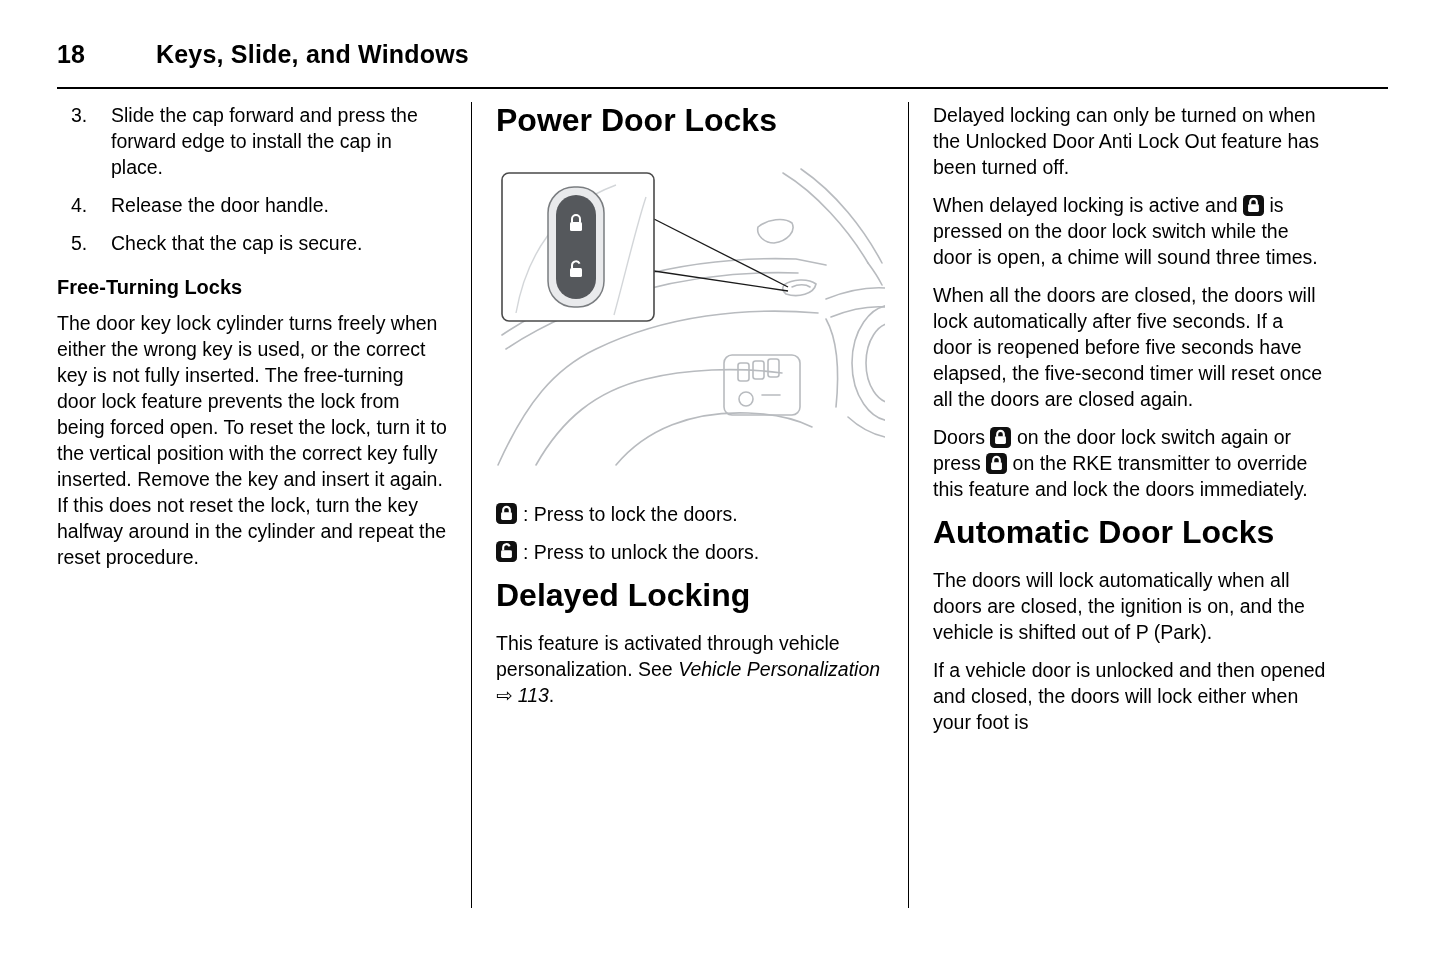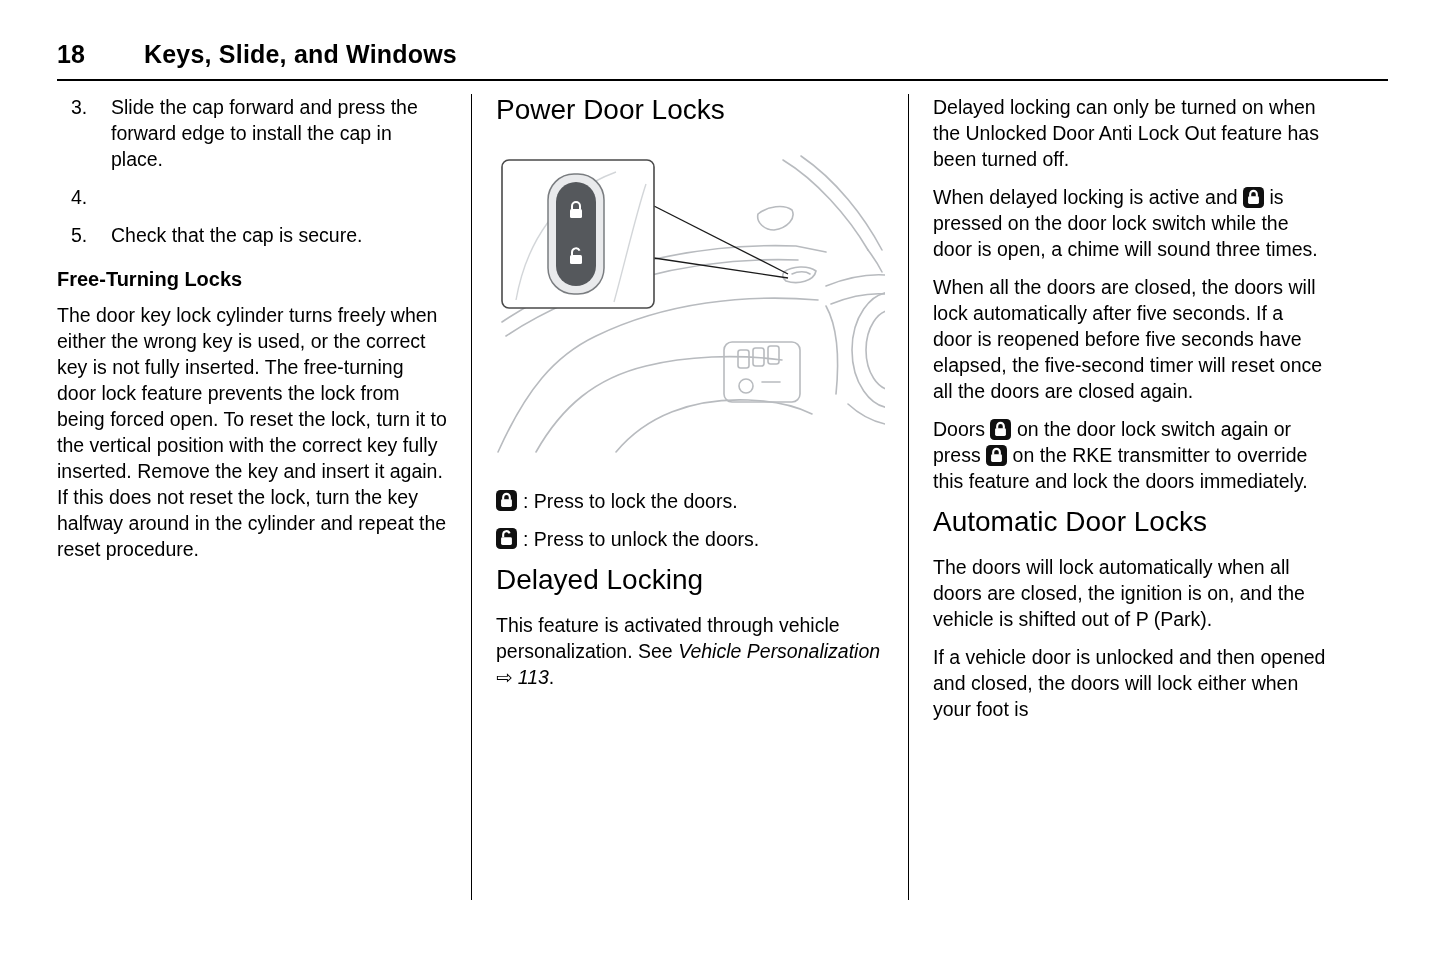--- a/index.html
+++ b/index.html
@@ -5,40 +5,40 @@
   * { margin:0; padding:0; box-sizing:border-box; }
   html, body { background:#ffffff; }
   body {
     font-family:"Liberation Sans","DejaVu Sans",sans-serif;
     color:#000;
     -webkit-font-smoothing:antialiased;
   }
   .page { width:1445px; height:965px; padding:40px 57px 0; overflow:hidden; background:#fff; }
 
   
-  .header { display:flex; align-items:baseline; border-bottom:2.5px solid #000; padding-bottom:10px; }
+  .header { display:flex; align-items:baseline; border-bottom:2.5px solid #000; padding-bottom:18px;gap:12px; }
   .page-num { font-size:25px; font-weight:700; width:87px; }
   .chapter { font-size:25px; font-weight:700; letter-spacing:.2px; }
 
   
   .columns { display:flex; align-items:stretch; margin-top:13px; min-height:806px; }
   .col { font-size:19.5px; line-height:26px; }
   .col p { margin-bottom:12px; }
   .col1 { width:415px; border-right:1.5px solid #000; padding-right:24px; }
   .col2 { width:437px; border-right:1.5px solid #000; padding:0 24px; }
   .col3 { flex:1; padding-left:24px; padding-right:62px; }
 
   
   .steps { list-style:none; }
   .step { display:flex; margin-bottom:12px; }
   .step .num { flex:0 0 54px; padding-left:14px; }
 
   
   .subhead { font-size:20px; font-weight:700; margin:18px 0 10px; }
-  .head { font-size:28px; font-weight:400; line-height:1.15; }
+  .head { font-size:32px; font-weight:700; line-height:1.15; }
   .head-power { margin-bottom:28px; }
   .head-delayed { margin-top:8px; margin-bottom:16px; }
   .head-auto { margin-top:8px; margin-bottom:16px; }
 
   
   .illustration { width:389px; margin-bottom:32px; }
   .illustration svg { display:block; width:389px; height:302px; }
 
   
   .caption { display:flex; align-items:flex-start; margin-bottom:12px; }
@@ -62,20 +62,21 @@
   <div class="columns">
 
     <section class="col col1">
       <ol class="steps">
         <li class="step">
           <span class="num">3.</span>
           <span class="step-text">Slide the cap forward and press the forward edge to install the cap in place.</span>
         </li>
         <li class="step">
           <span class="num">4.</span>
+          <span class="step-text">Release the door handle.</span>
         </li>
         <li class="step">
           <span class="num">5.</span>
           <span class="step-text">Check that the cap is secure.</span>
         </li>
       </ol>
       <h3 class="subhead">Free-Turning Locks</h3>
       <p>The door key lock cylinder turns freely when either the wrong key is used, or the correct key is not fully inserted. The free-turning door lock feature prevents the lock from being forced open. To reset the lock, turn it to the vertical position with the correct key fully inserted. Remove the key and insert it again. If this does not reset the lock, turn the key halfway around in the cylinder and repeat the reset procedure.</p>
     </section>
 

